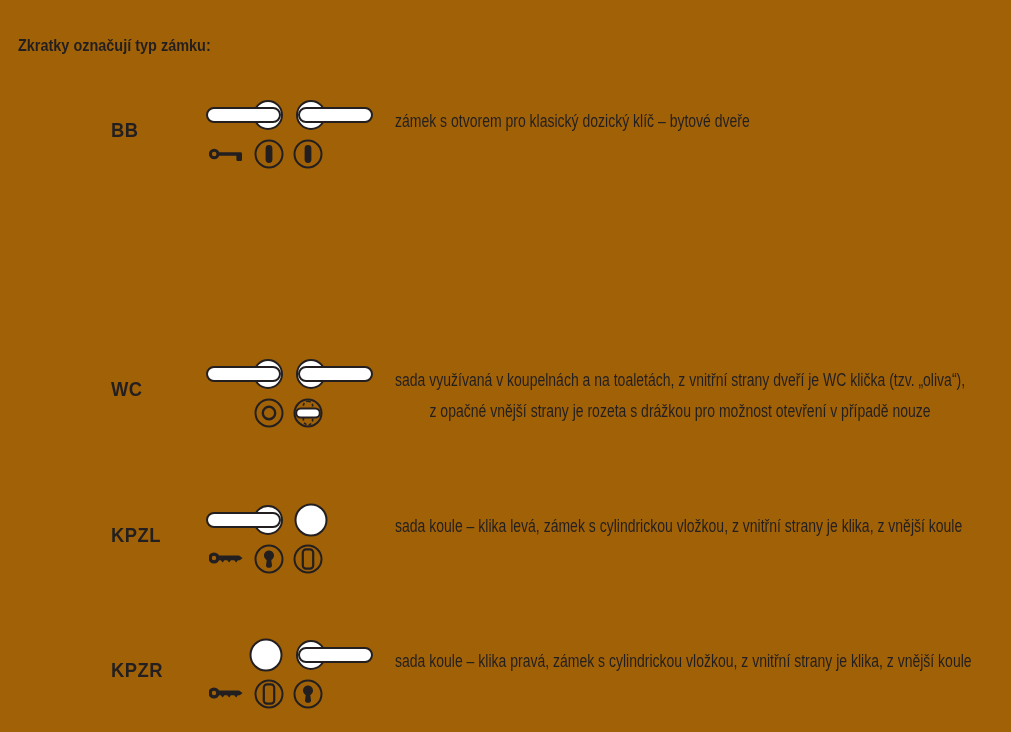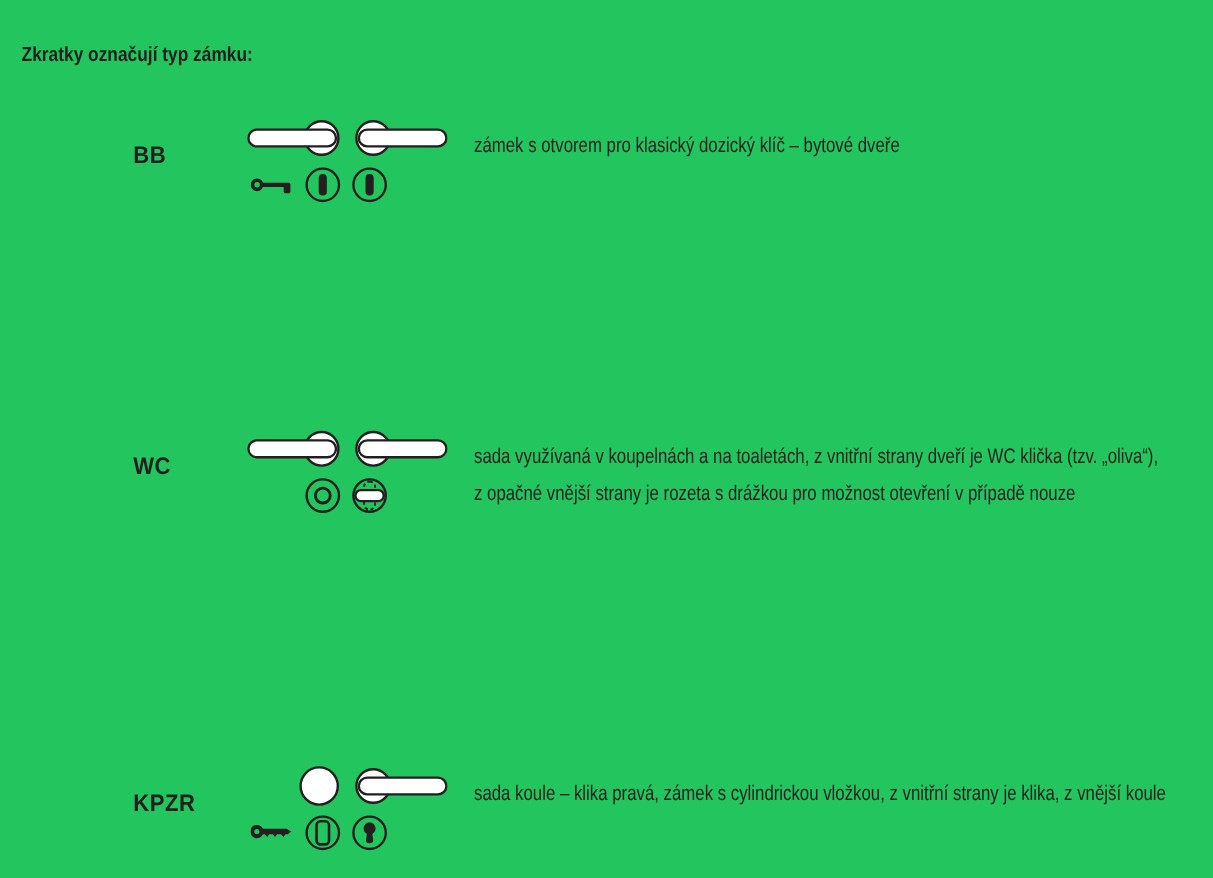--- a/index.html
+++ b/index.html
@@ -2,27 +2,27 @@
 <html lang="cs" style="--ink: #231f20;"><head>
 <meta charset="utf-8">
 <style>
   html,body{margin:0;padding:0;}
   body{
     width:1011px;height:732px;
     background:#ffffff;
     font-family:"Liberation Sans", sans-serif;
     color:var(--ink,#231f20);
   }
-  .page{position:relative;width:1011px;height:732px;background:#22c55e;overflow:hidden;}
+  .page{position:relative;width:1011px;height:732px;background:#a16207;overflow:hidden;}
   .title{
     position:absolute;left:18px;top:25px;
     font-size:17px;font-weight:bold;white-space:nowrap;
     transform:scaleX(.85);transform-origin:left center;
   }
-  .row{position:absolute;left:0;width:911px;height:76px;}
+  .row{position:absolute;left:0;width:911px;height:76px;text-align:center;}
   .r0{top:97px}.r1{top:232px}.r2{top:356px}.r3{top:502px}.r4{top:637px}
   .code{
     position:absolute;left:111px;top:22px;
     font-size:20px;font-weight:bold;letter-spacing:.5px;line-height:23px;
     transform:scaleX(.92);transform-origin:left center;white-space:nowrap;
   }
   .icons{position:absolute;left:205px;top:0;width:170px;height:76px;}
   .desc{
     position:absolute;left:395px;top:9px;
     font-size:17.5px;line-height:31px;white-space:nowrap;
@@ -106,20 +106,33 @@
       <use href="#sym-handle-right" x="88" y="0" width="80" height="36"></use>
       <use href="#sym-rosette-groove" x="49" y="42" width="30" height="30"></use>
       <use href="#sym-rosette-wc" x="88" y="42" width="30" height="30"></use>
     </svg>
     <div class="desc">
       <div>sada využívaná v koupelnách a na toaletách, z vnitřní strany dveří je WC klička (tzv. „oliva“),</div>
       <div>z opačné vnější strany je rozeta s drážkou pro možnost otevření v případě nouze</div>
     </div>
   </section>
 
+  <section class="row r3">
+    <div class="code">KPZL</div>
+    <svg class="icons" viewBox="0 0 170 76">
+      <use href="#sym-handle-left" x="1" y="0" width="80" height="36"></use>
+      <use href="#sym-knob" x="88" y="0" width="36" height="36"></use>
+      <use href="#sym-key-cyl" x="4" y="48" width="40" height="18"></use>
+      <use href="#sym-rosette-pz" x="49" y="42" width="30" height="30"></use>
+      <use href="#sym-rosette-blind" x="88" y="42" width="30" height="30"></use>
+    </svg>
+    <div class="desc">
+      <div>sada koule – klika levá, zámek s cylindrickou vložkou, z vnitřní strany je klika, z vnější koule</div>
+    </div>
+  </section>
 
   <section class="row r4">
     <div class="code">KPZR</div>
     <svg class="icons" viewBox="0 0 170 76">
       <use href="#sym-knob" x="43" y="0" width="36" height="36"></use>
       <use href="#sym-handle-right" x="88" y="0" width="80" height="36"></use>
       <use href="#sym-key-cyl" x="4" y="48" width="40" height="18"></use>
       <use href="#sym-rosette-blind" x="49" y="42" width="30" height="30"></use>
       <use href="#sym-rosette-pz" x="88" y="42" width="30" height="30"></use>
     </svg>

